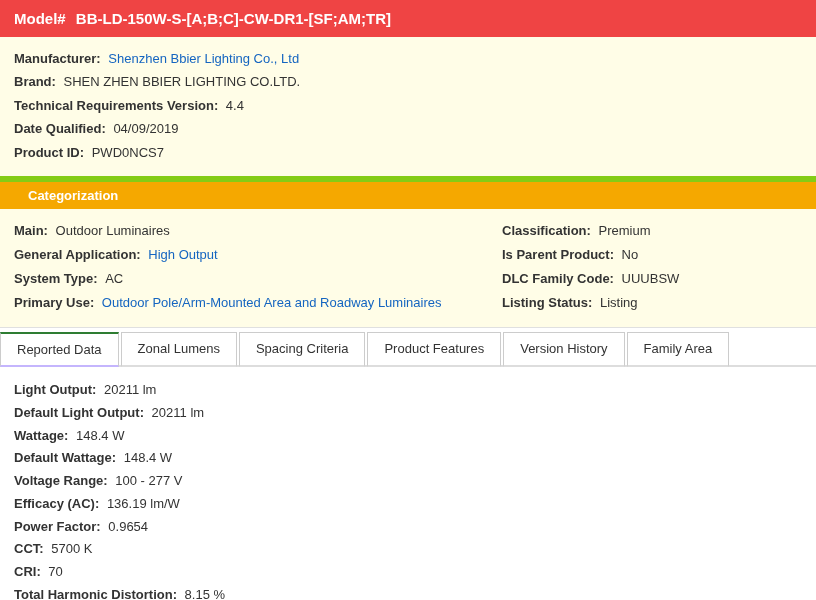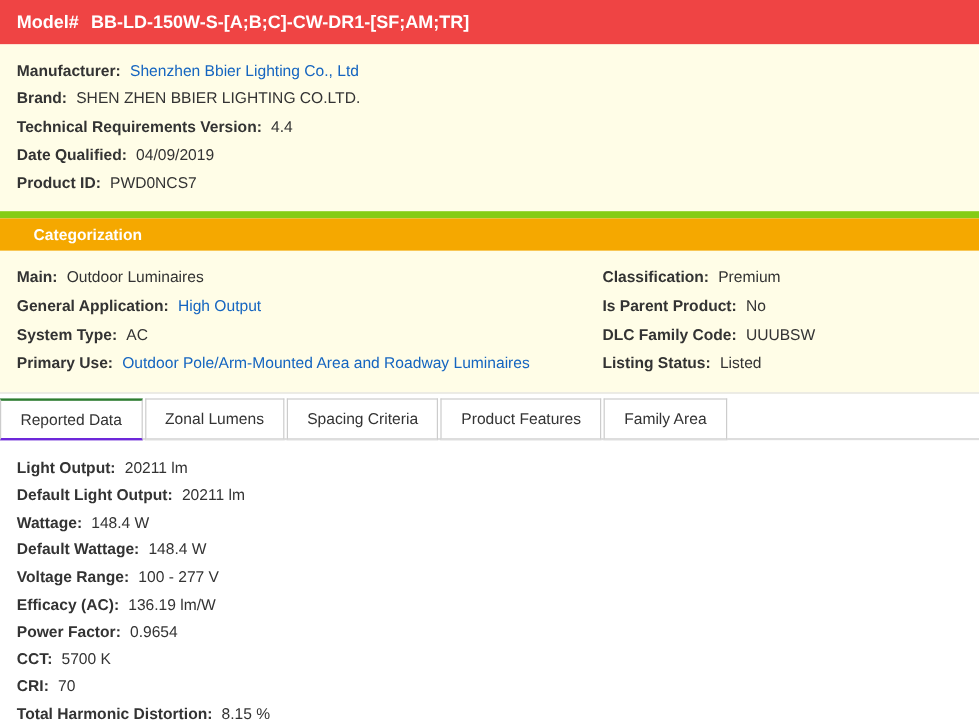--- a/index.html
+++ b/index.html
@@ -98,21 +98,21 @@
       background: #fff;
       font-size: 13px;
       color: #333;
       white-space: nowrap;
       margin-right: 2px;
       position: relative;
       bottom: -2px;
     }
 
     .tab.active {
-      border-bottom: 2px solid #6d28d9;
+      border-bottom: 2px solid #c4b5fd;
       border-top: 2px solid #2E7D32;
       background: #fff;
       color: #333;
       font-weight: normal;
     }
 
     .tab:not(.active) {
       border-bottom: 2px solid #ddd;
     }
 
@@ -195,39 +195,42 @@
     <div class="cat-row">
       <span class="label">Is Parent Product:</span>
       <span class="value" style="margin-left:4px;">No</span>
     </div>
     <div class="cat-row">
       <span class="label">DLC Family Code:</span>
       <span class="value" style="margin-left:4px;">UUUBSW</span>
     </div>
     <div class="cat-row">
       <span class="label">Listing Status:</span>
-      <span class="value" style="margin-left:4px;">Listed</span>
+      <span class="value" style="margin-left:4px;">Listing</span>
     </div>
   </div>
 </div>
 
 <div class="tabs-container">
   <div class="tab active">
     <span>Reported Data</span>
   </div>
   <div class="tab">
     <span>Zonal Lumens</span>
   </div>
   <div class="tab">
     <span>Spacing Criteria</span>
   </div>
   <div class="tab">
     <span>Product Features</span>
   </div>
   <div class="tab">
+    <span>Version History</span>
+  </div>
+  <div class="tab">
     <span>Family Area</span>
   </div>
 </div>
 
 <div class="reported-data-section">
   <div class="data-row">
     <span class="label">Light Output:</span>
     <span class="value" style="margin-left:4px;">20211 lm</span>
   </div>
   <div class="data-row">

